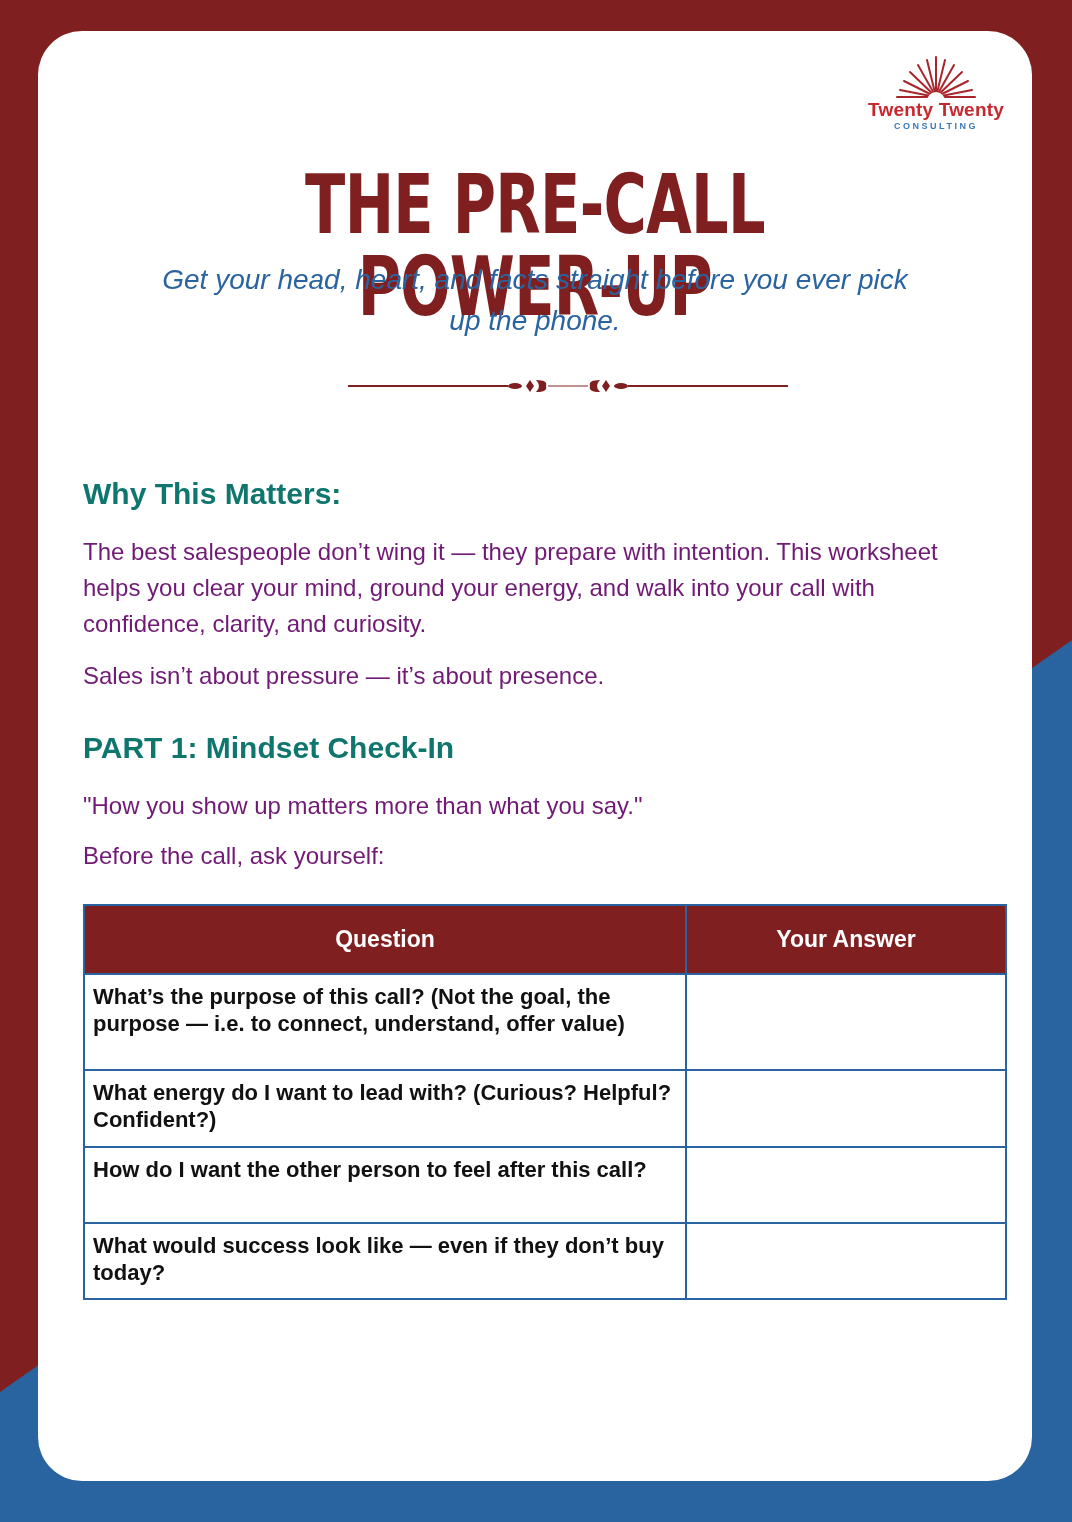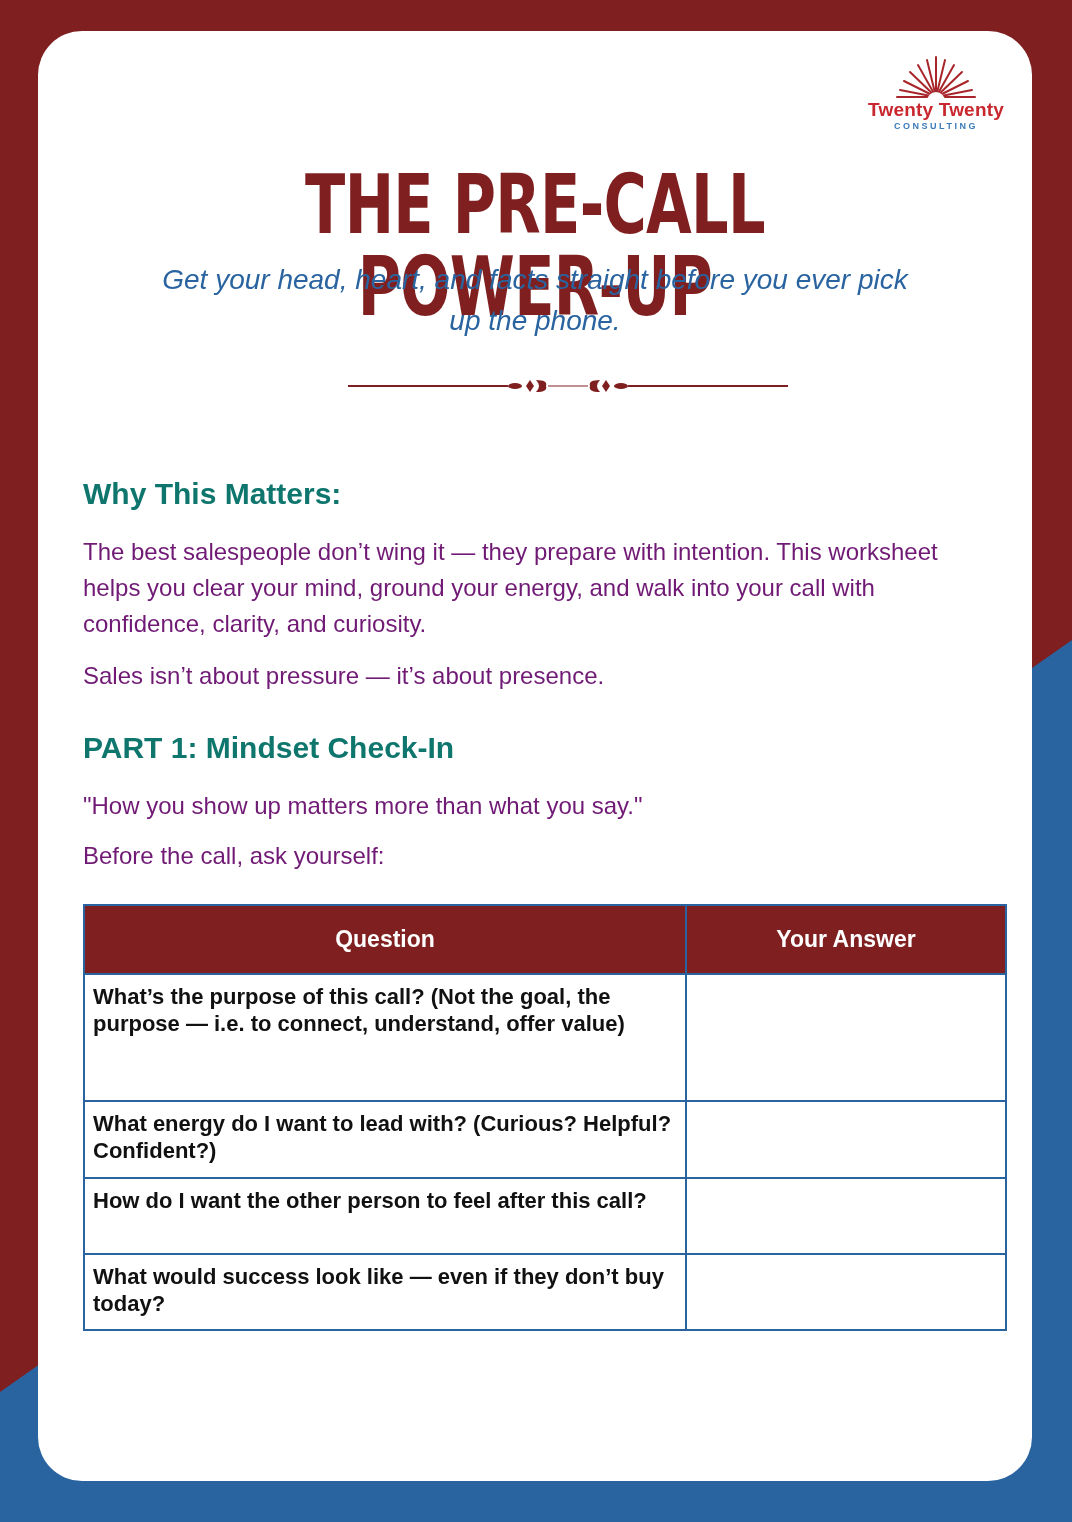--- a/index.html
+++ b/index.html
@@ -121,21 +121,21 @@
         <col class="c1">
         <col class="c2">
       </colgroup>
     <thead>
       <tr>
         <th>Question</th>
         <th>Your Answer</th>
       </tr>
     </thead>
     <tbody>
-      <tr style="height:127px;">
+      <tr style="height:96px;">
         <td>What’s the purpose of this call? (Not the goal, the purpose — i.e. to connect, understand, offer value)</td>
         <td class="ans"></td>
       </tr>
       <tr style="height:77px;">
         <td>What energy do I want to lead with? (Curious? Helpful? Confident?)</td>
         <td class="ans"></td>
       </tr>
       <tr style="height:76px;">
         <td>How do I want the other person to feel after this call?</td>
         <td class="ans"></td>

